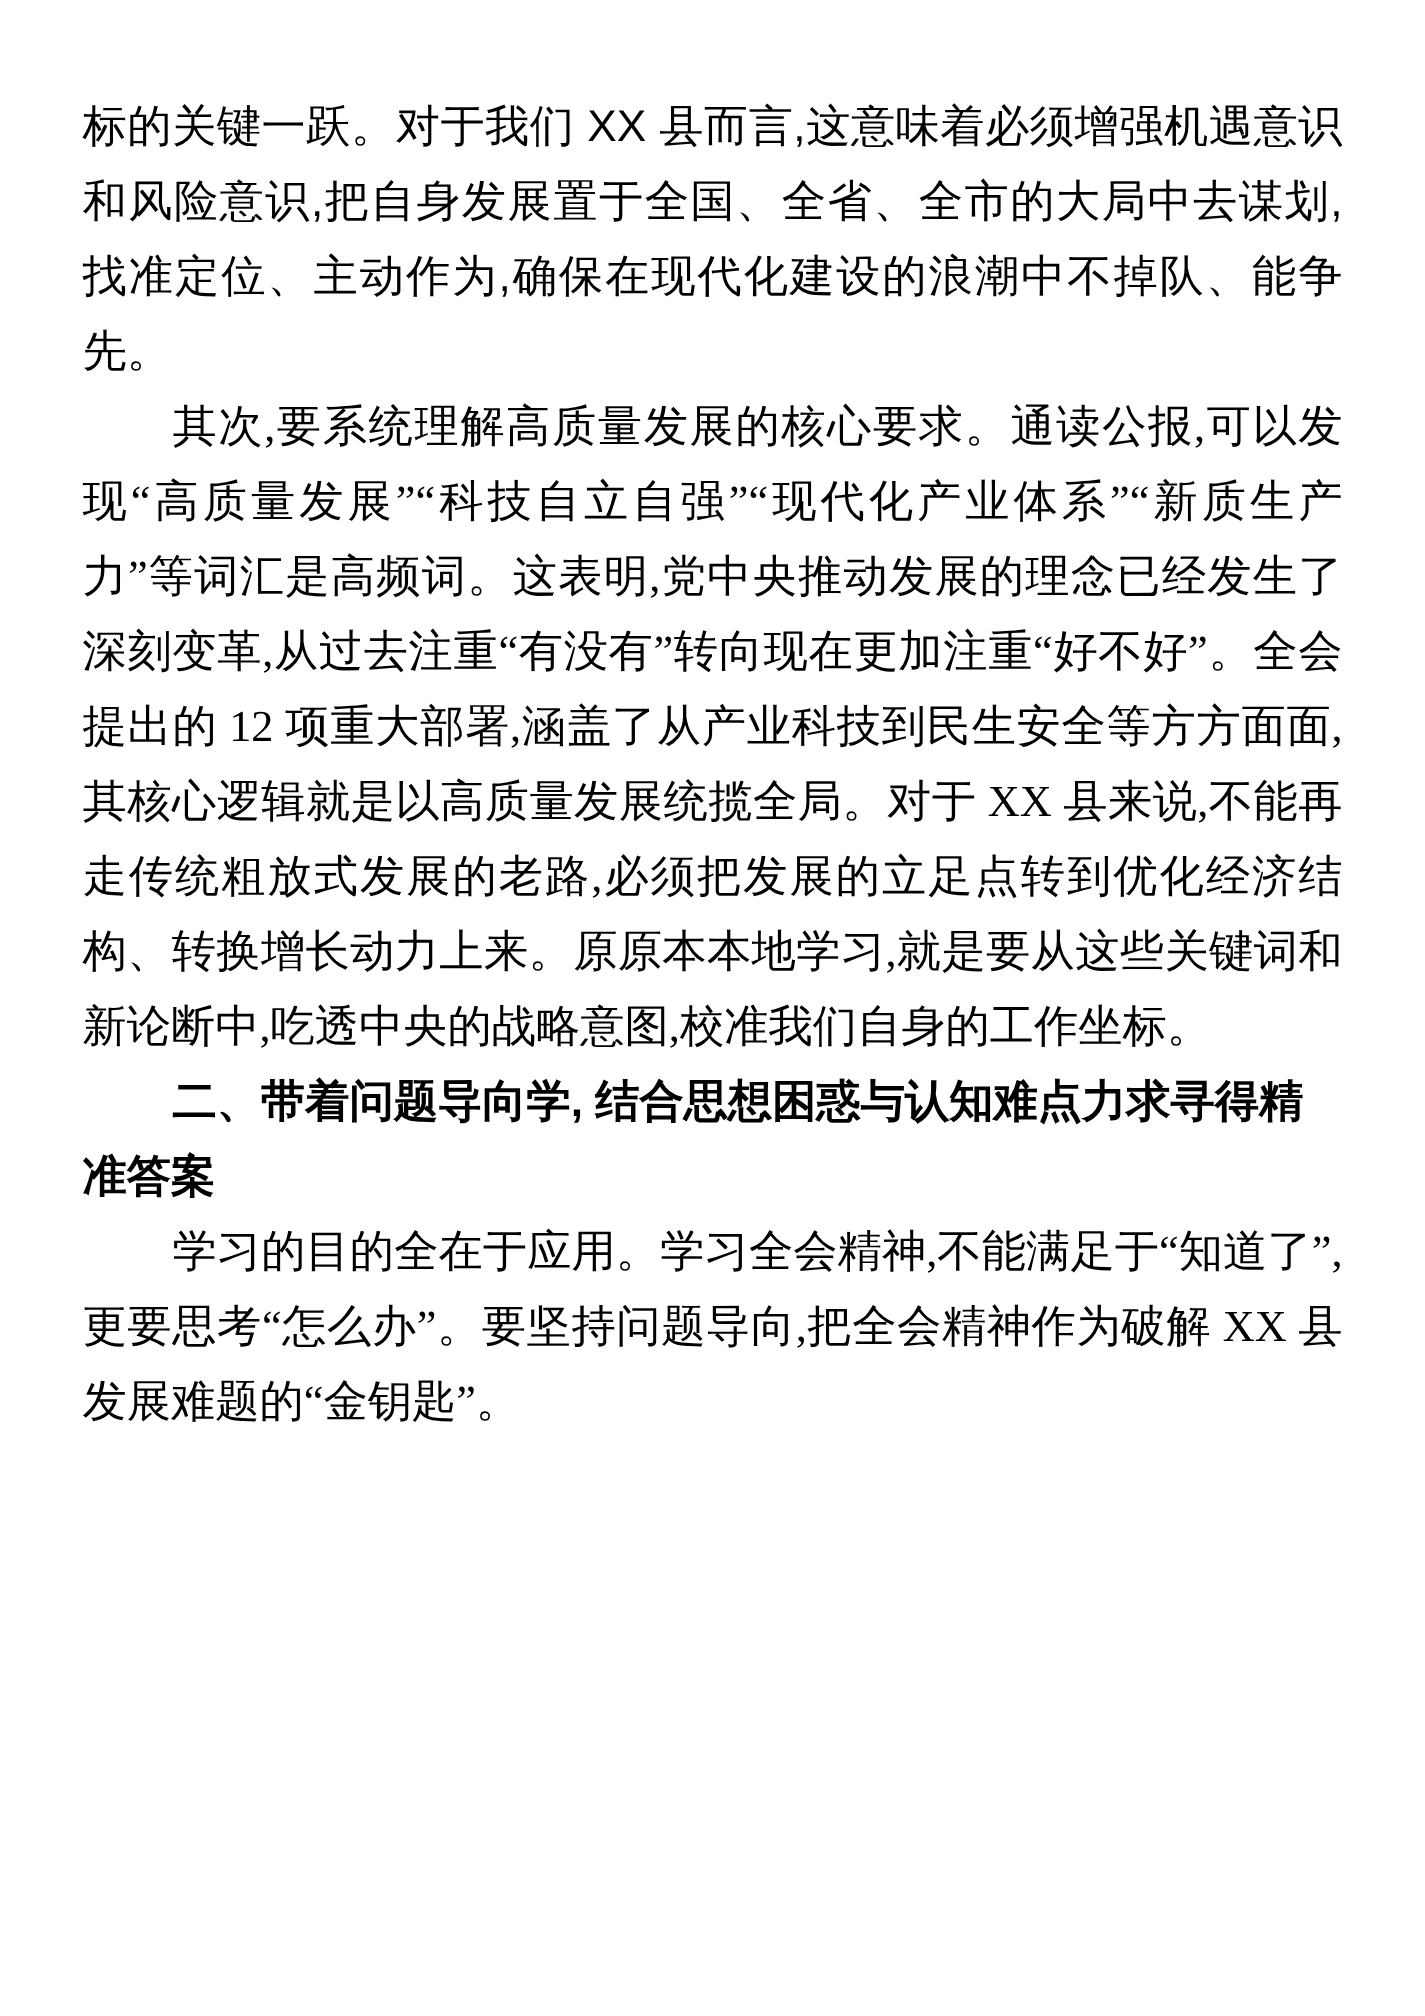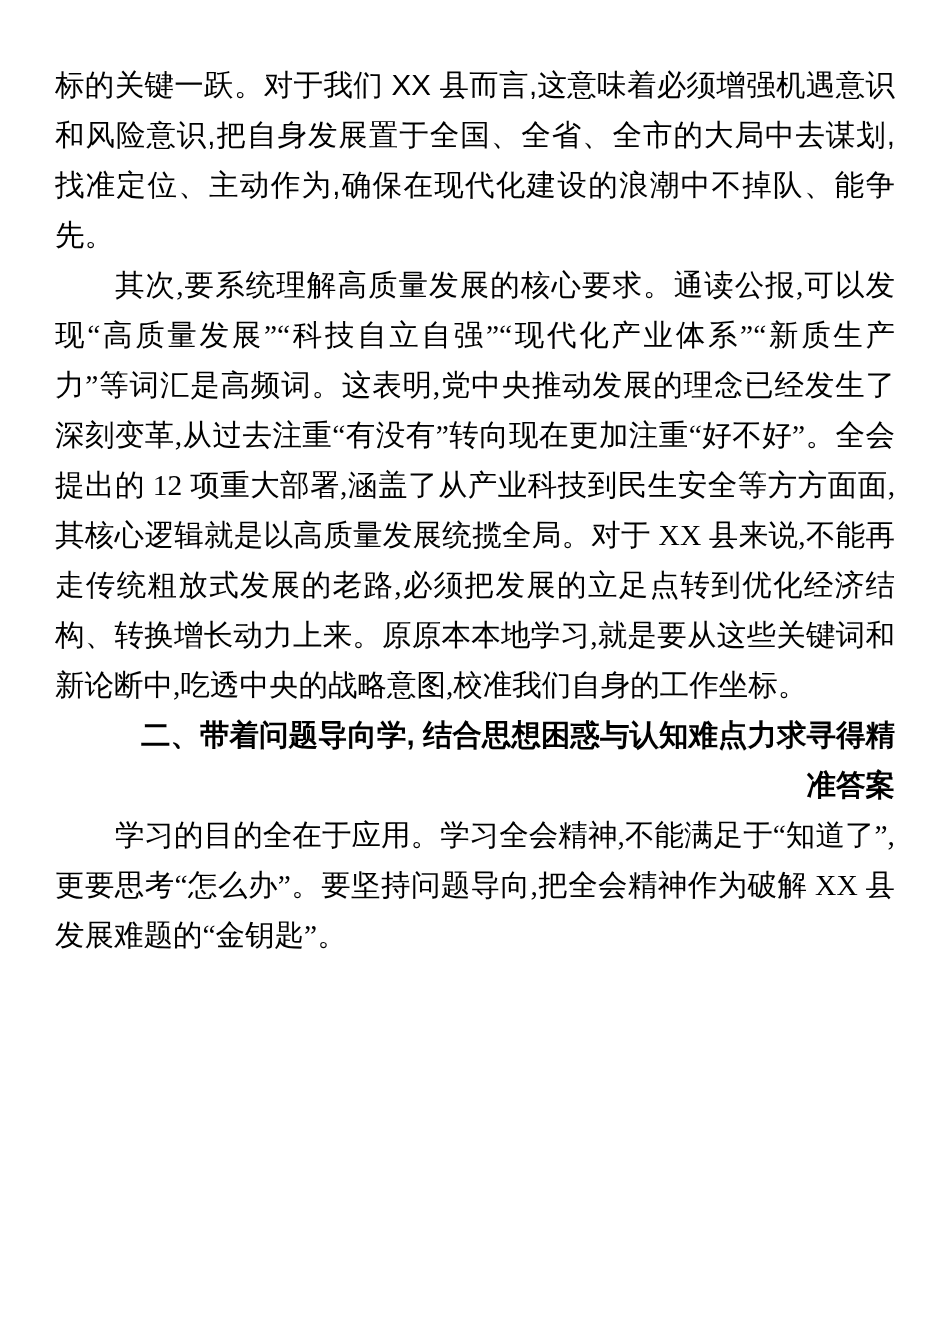--- a/index.html
+++ b/index.html
@@ -38,21 +38,21 @@
   .para.indent {
     text-indent: 60px;
     font-family: Liberation Serif, serif;
   }
   .heading {
     margin: 0;
     font-size: 29.5px;
     line-height: 50px;
     font-weight: 700;
     text-indent: 60px;
-    text-align: right;
+    text-align: left;
     white-space: pre-wrap;
     word-break: break-all;
   }
 </style>
 </head>
 <body>
 
 <div id="page">
   <div id="doc-body">
     <p class="para">标的关键一跃。对于我们 XX 县而言,这意味着必须增强机遇意识和风险意识,把自身发展置于全国、全省、全市的大局中去谋划,找准定位、主动作为,确保在现代化建设的浪潮中不掉队、能争先。</p>

